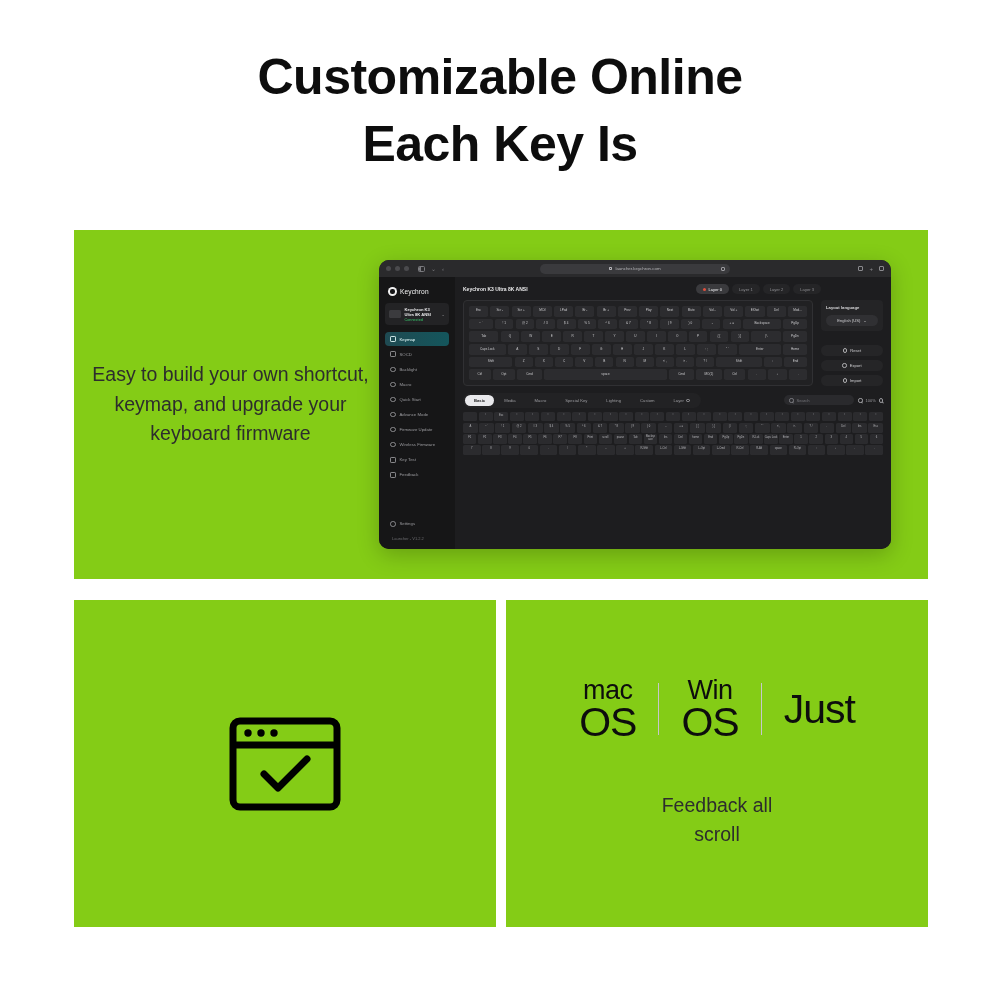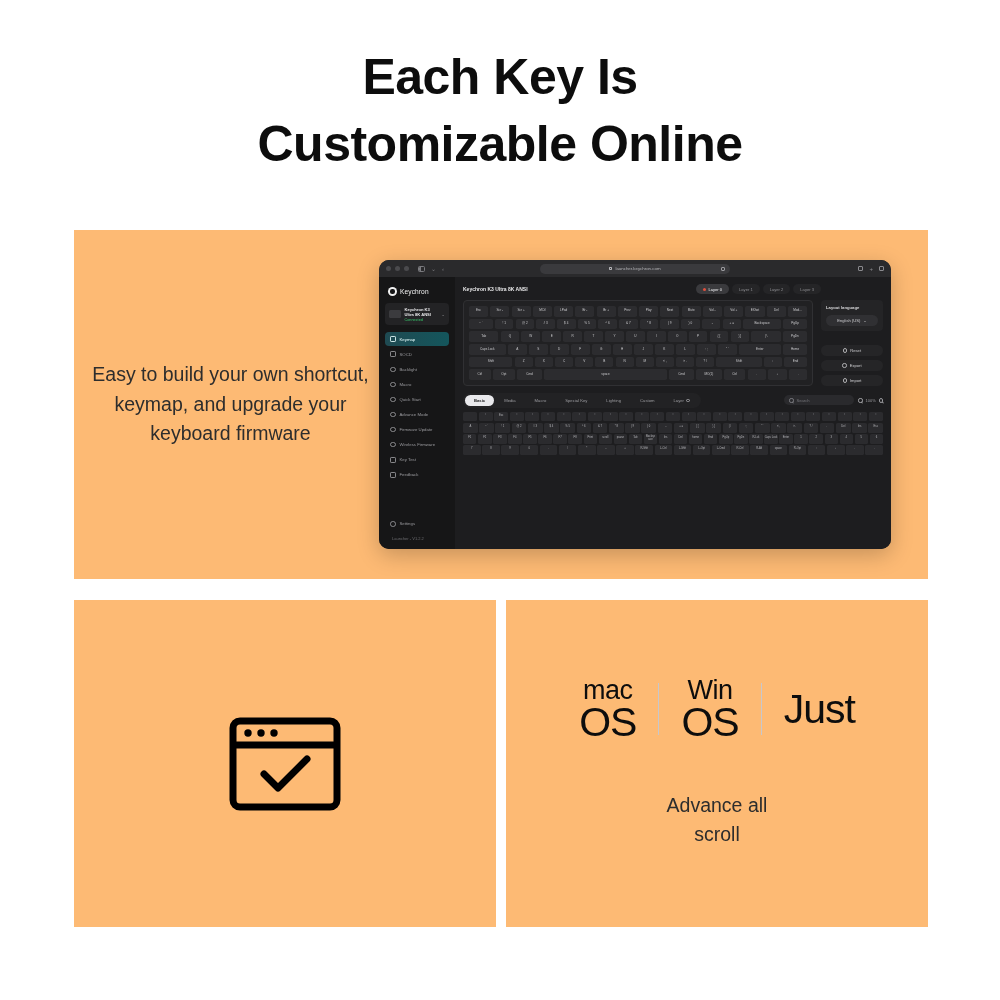--- a/index.html
+++ b/index.html
@@ -20,21 +20,21 @@
     line-height: 1.33;
     font-weight: 700;
     letter-spacing: -0.5px;
   }
   .headline .hl-line { display: block; }
 
   
   .panels { position: absolute; left: 74px; top: 230px; width: 854px; }
 
   .panel {
-    background: #fdba74;
+    background: #84cc16;
     position: relative;
   }
 
   .panel-top {
     width: 854px; height: 349px;
     display: flex; align-items: center;
   }
 
   .copy-col {
     width: 305px;
@@ -224,22 +224,22 @@
     background: #2b2b2e; border-radius: 1.5px; height: 9.5px;
     display: flex; align-items: center; justify-content: center;
     font-size: 2.7px; color: #b6b6ba; text-align: center; line-height: 1.1;
     overflow: hidden; padding: 0 0.4px;
   }
 </style>
 </head>
 <body>
 
 <div class="headline">
+  <span class="hl-line">Customizable Online</span>
   <span class="hl-line">Each Key Is</span>
-  <span class="hl-line">Customizable Online</span>
 </div>
 
 <div class="panels">
 
   <div class="panel panel-top">
 
     <div class="copy-col">
       <span class="cap-line">Easy to build your</span>
       <span class="cap-line">own shortcut,</span>
       <span class="cap-line">keymap, and upgrade</span>
@@ -671,19 +671,19 @@
         <div class="os-block">
           <span class="os-small">Win</span>
           <span class="os-big">OS</span>
         </div>
         <span class="os-sep"></span>
         <div class="os-block">
           <span class="os-single">Just</span>
         </div>
       </div>
       <div class="panel-caption">
-        <span class="cap-line">Advance all</span>
+        <span class="cap-line">Feedback all</span>
         <span class="cap-line">scroll</span>
       </div>
     </div>
 
   </div>
 </div>
 
 </body></html>

